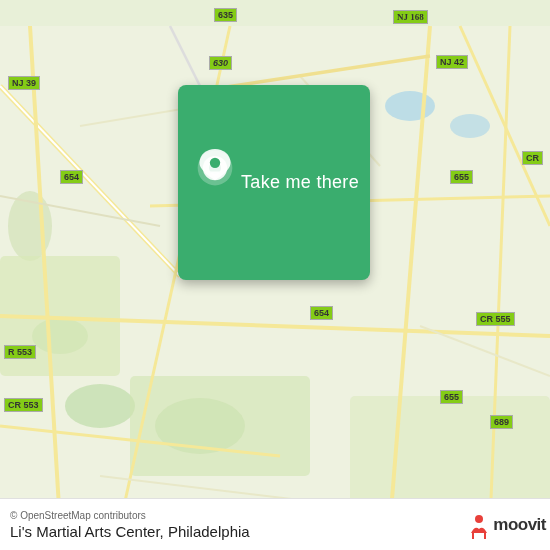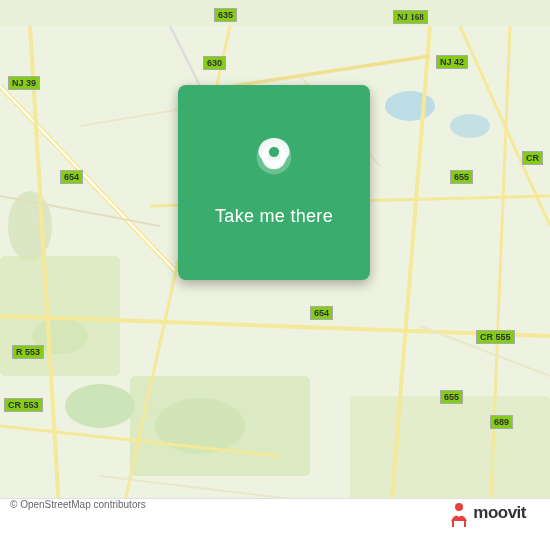--- a/index.html
+++ b/index.html
@@ -23,21 +23,21 @@
     
     .location-card {
       position: absolute;
       left: 178px;
       top: 85px;
       width: 192px;
       height: 195px;
       background: #3aad6e;
       border-radius: 8px;
       display: flex;
-      flex-direction: column;
+      flex-direction: row;
       align-items: center;
       justify-content: center;
       box-shadow: 0 4px 12px rgba(0,0,0,0.3);
       z-index: 10;
     }
 
     .pin-icon {
       width: 52px;
       height: 52px;
       margin-bottom: 16px;
@@ -55,23 +55,23 @@
 
     
     .bottom-bar {
       position: absolute;
       bottom: 0;
       left: 0;
       width: 550px;
       height: 52px;
       background: white;
       display: flex;
-      align-items: flex-start;
+      align-items: center;
       justify-content: space-between;
-      padding: 0 24px 0 10px;
+      padding: 0 4px 0 10px;
       border-top: 1px solid #e0e0e0;
       z-index: 20;
     }
 
     .bottom-left {
       display: flex;
       flex-direction: column;
       gap: 2px;
     }
 
@@ -169,50 +169,51 @@
     <line x1="300" y1="50" x2="380" y2="140" stroke="#e8e8c8" stroke-width="2"></line>
     <line x1="100" y1="450" x2="350" y2="480" stroke="#e8e8c8" stroke-width="2"></line>
     <line x1="420" y1="300" x2="550" y2="350" stroke="#e8e8c8" stroke-width="2"></line>
     <line x1="0" y1="170" x2="160" y2="200" stroke="#e0e0c0" stroke-width="2"></line>
 
     <line x1="200" y1="65" x2="430" y2="30" stroke="#f0e090" stroke-width="3.5"></line>
   </svg>
 
   <div class="route-badge" style="top:76px;left:8px;">NJ 39</div>
   <div class="route-badge" style="top:8px;left:214px;">635</div>
-  <div class="route-badge" style="top:56px;left:203px;">630</div>
+  <div class="route-badge" style="top:56px;left:209px;font-style:italic;">630</div>
   <div class="route-badge" style="top:170px;left:60px;">654</div>
   <div class="route-badge" style="top:10px;left:393px;font-family:Liberation Serif, serif;">NJ 168</div>
   <div class="route-badge" style="top:55px;left:436px;">NJ 42</div>
   <div class="route-badge" style="top:130px;left:522px;margin-top:21px;">CR</div>
   <div class="route-badge" style="top:170px;left:450px;">655</div>
   <div class="route-badge" style="top:306px;left:310px;">654</div>
-  <div class="route-badge" style="top:345px;left:4px;margin-left:8px;">R 553</div>
+  <div class="route-badge" style="top:345px;left:4px;">R 553</div>
   <div class="route-badge" style="top:398px;left:4px;">CR 553</div>
   <div class="route-badge" style="top:390px;left:440px;">655</div>
-  <div class="route-badge" style="top:330px;left:476px;">CR 555</div>
+  <div class="route-badge" style="top:312px;left:476px;">CR 555</div>
   <div class="route-badge" style="top:415px;left:490px;">689</div>
 
   <div class="location-card">
 
     <svg class="pin-icon" viewBox="0 0 52 60" fill="none">
       <circle cx="26" cy="22" r="20" fill="white" opacity="0.25"></circle>
       <circle cx="26" cy="22" r="14" fill="white" opacity="0.9"></circle>
       <circle cx="26" cy="22" r="7" fill="#3aad6e"></circle>
       <path d="M26 36 C26 36 8 26 8 16 C8 6.5 16.5 0 26 0 C35.5 0 44 6.5 44 16 C44 26 26 36 26 36Z" fill="white" opacity="0.9"></path>
       <circle cx="26" cy="16" r="6" fill="#3aad6e"></circle>
       <polygon points="26,34 20,26 32,26" fill="white" opacity="0.9"></polygon>
     </svg>
 
     <button class="take-me-btn">Take me there</button>
   </div>
 
   <div class="bottom-bar">
     <div class="bottom-left">
       <span class="osm-credit">© OpenStreetMap contributors</span>
+      <span class="location-title">Li's Martial Arts Center, Philadelphia</span>
     </div>
 
     <div class="moovit-logo">
 
       <svg class="moovit-icon" viewBox="0 0 28 28">
         <rect width="28" height="28" rx="4" fill="white"></rect>
 
         <circle cx="14" cy="8" r="4" fill="#e8403a"></circle>
         <path d="M6 22 Q10 14 14 18 Q18 14 22 22Z" fill="#e8403a"></path>
         <line x1="8" y1="28" x2="8" y2="22" stroke="#e8403a" stroke-width="2"></line>

